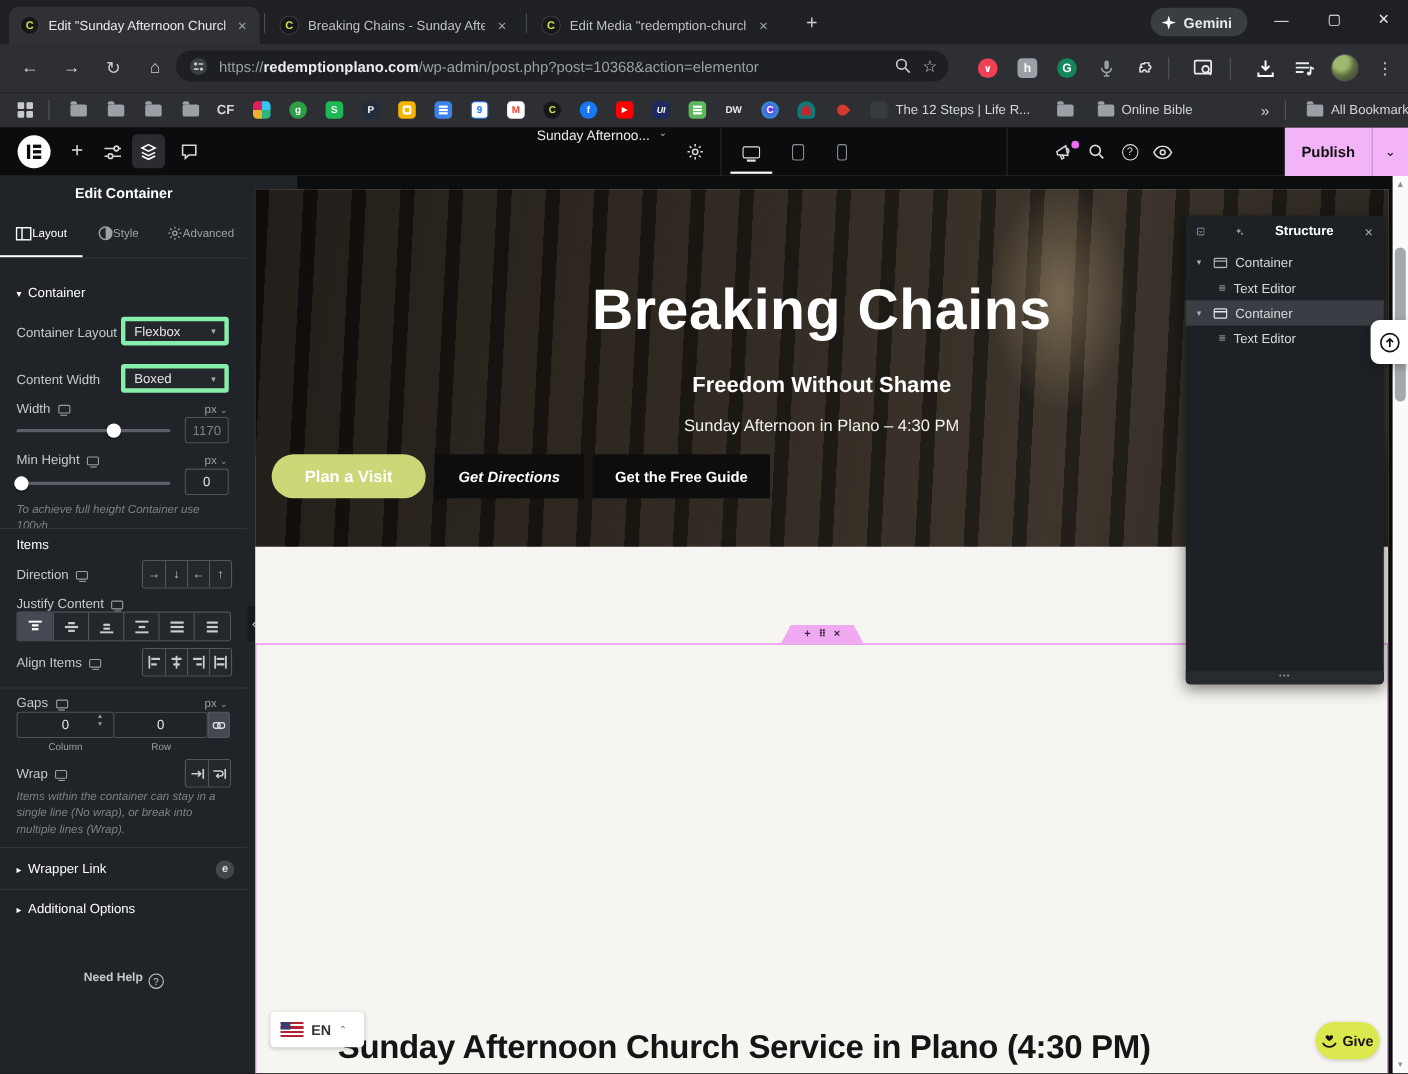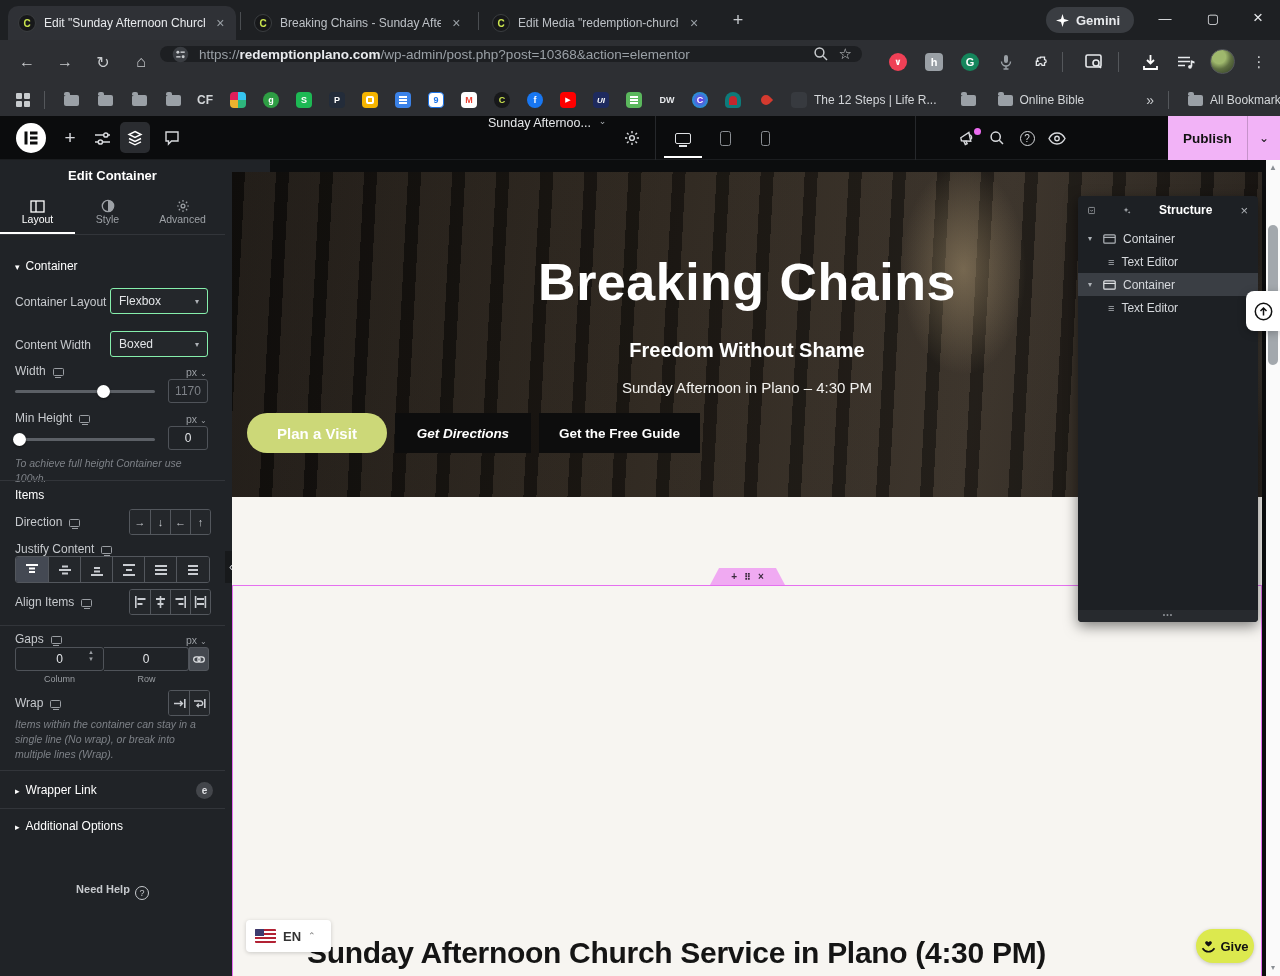--- a/index.html
+++ b/index.html
@@ -15,21 +15,21 @@
   .tab .favicon { width:18px; height:18px; border-radius:50%; background:#17181a; color:#cbe54e; font-size:10px; font-weight:bold; display:flex; align-items:center; justify-content:center; margin-right:8px; flex:0 0 18px; border:1px solid #3a3d40; }
   .tab .t-title { white-space:nowrap; overflow:hidden; max-width:168px; }
   .tab .t-close { margin-left:8px; color:#9aa0a6; font-size:14px; width:16px; text-align:center; border-radius:50%; }
   .tab-sep { top:12px; width:1px; height:18px; background:#4a4d51; }
   #new-tab-btn { left:726px; top:9px; width:24px; height:24px; color:#c8cbce; font-size:18px; text-align:center; line-height:22px; border-radius:50%; }
   #gemini-pill { left:1046px; top:7px; height:26px; padding:0 14px 0 10px; background:#3a3d42; border-radius:14px; display:flex; align-items:center; gap:7px; color:#e8eaed; font-size:13px; font-weight:bold; }
   .win-btn { top:0; width:40px; height:36px; color:#e8eaed; font-size:13px; display:flex; align-items:center; justify-content:center; }
 
   #toolbar { left:0; top:40px; width:1280px; height:44px; background:#2d2f33; }
   .nav-ic { top:9px; width:26px; height:26px; color:#c8cbce; font-size:16px; display:flex; align-items:center; justify-content:center; border-radius:50%; }
-  #omnibox { left:160px; top:6px; width:702px; height:16px; background:#1d1f22; border-radius:16px; display:flex; align-items:center; padding:0 10px 0 12px; }
+  #omnibox { left:160px; top:6px; width:702px; height:28px; background:#1d1f22; border-radius:16px; display:flex; align-items:center; padding:0 10px 0 12px; }
   #omnibox .url { font-size:13.5px; color:#9aa0a6; white-space:nowrap; overflow:hidden; flex:1; }
   #omnibox .url b { color:#e8eaed; font-weight:bold; }
   .ext-ic { top:10px; width:24px; height:24px; display:flex; align-items:center; justify-content:center; }
   .circle-ext { width:18px; height:18px; border-radius:50%; color:#fff; font-size:11px; font-weight:bold; display:flex; align-items:center; justify-content:center; }
   .tb-sep { top:12px; width:1px; height:20px; background:#54575b; }
   #avatar { left:1210px; top:9px; width:25px; height:25px; border-radius:50%; background:radial-gradient(circle at 35% 30%, #9fb86d 0 30%, #5f7042 55%, #2e3a22 100%); border:1px solid #54575b; }
 
   #bookmarks { left:0; top:84px; width:1280px; height:32px; background:#2d2f33; display:flex; align-items:center; color:#d3d6d9; }
   .bm-ic { width:16px; height:16px; margin-left:17px; flex:0 0 auto; display:flex; align-items:center; justify-content:center; font-size:9px; font-weight:bold; border-radius:4px; color:#fff; }
   .bm-folder { width:15px; height:11px; background:#9aa0a6; border-radius:2px; position:relative; margin-left:19px; flex:0 0 auto; }
@@ -80,31 +80,31 @@
   #notif-dot { left:974px; top:12px; width:7px; height:7px; border-radius:50%; background:#ec6cf0; }
   #help-circ { border:1.4px solid #d7d9dc; border-radius:50%; width:15px; height:15px; font-size:10px; display:flex; align-items:center; justify-content:center; }
   #publish-btn { left:1168px; top:0; width:112px; height:44px; background:#f2b3f7; display:flex; align-items:center; }
   #publish-btn .pb-label { flex:1; text-align:center; color:#111; font-size:13.5px; font-weight:bold; }
   #publish-btn .pb-div { width:1px; height:44px; background:rgba(0,0,0,.18); }
   #publish-btn .pb-caret { width:32px; text-align:center; color:#111; font-size:12px; }
 
   
   #panel { left:0; top:160px; width:270px; height:816px; background:#202327; color:#c6c9cd; }
   #panel-title { top:8px; left:0; width:225px; text-align:center; color:#fff; font-size:13px; font-weight:bold; }
-  .ptab { top:30px; width:75px; height:44px; display:flex; flex-direction:column; align-items:center; justify-content:center; gap:0; color:#9da1a6; font-size:10.5px; }
+  .ptab { top:30px; width:75px; height:44px; display:flex; align-items:center; justify-content:center; gap:0; color:#9da1a6; font-size:10.5px; }
   .ptab.active { color:#fff; }
   #ptab-underline { top:72px; left:0; width:75px; height:2px; background:#fff; }
   .pdiv { left:0; width:225px; height:1px; background:#32353a; }
   .sec-title { left:15px; color:#fff; font-size:12px; font-weight:normal; }
   .sec-caret { color:#fff; font-size:9px; margin-right:6px; }
   .plabel { font-size:12px; color:#c6c9cd; }
   .mon { display:inline-block; width:11px; height:8px; border:1.2px solid #9a9ea3; border-radius:1.5px; position:relative; vertical-align:-1px; margin-left:7px; }
   .mon::after { content:""; position:absolute; left:1.5px; right:1.5px; bottom:-3px; height:1.2px; background:#9a9ea3; }
   .unit { font-size:10.5px; color:#9a9ea3; }
-  .pselect { width:98px; height:26px; border:1px solid #86efac; border-radius:3px; display:flex; align-items:center; padding:0 8px; color:#e2e4e7; font-size:12px; justify-content:space-between; background:#24272b; }
+  .pselect { width:98px; height:26px; border:4px solid #86efac; border-radius:3px; display:flex; align-items:center; padding:0 8px; color:#e2e4e7; font-size:12px; justify-content:space-between; background:#24272b; }
   .pselect .sel-caret { font-size:8px; color:#aeb2b7; }
   .slider-track { height:3px; background:#5c6066; border-radius:2px; }
   .slider-handle { width:13px; height:13px; background:#fff; border-radius:50%; top:-5px; box-shadow:0 1px 2px rgba(0,0,0,.5); }
   .pinput { height:24px; border:1px solid #4f5359; border-radius:3px; background:transparent; color:#e2e4e7; font-size:12px; text-align:center; line-height:22px; }
   .pinput.ghost { color:#7d8187; }
   .pnote { left:15px; width:196px; font-size:10.5px; font-style:italic; color:#7d8187; line-height:1.45; }
   .btn-group { display:flex; border:1px solid #53575d; border-radius:3px; overflow:hidden; }
   .btn-cell { display:flex; align-items:center; justify-content:center; color:#c9ccd1; background:#24272b; border-left:1px solid #53575d; }
   .btn-cell:first-child { border-left:none; }
   .btn-cell.active { background:#444953; }

